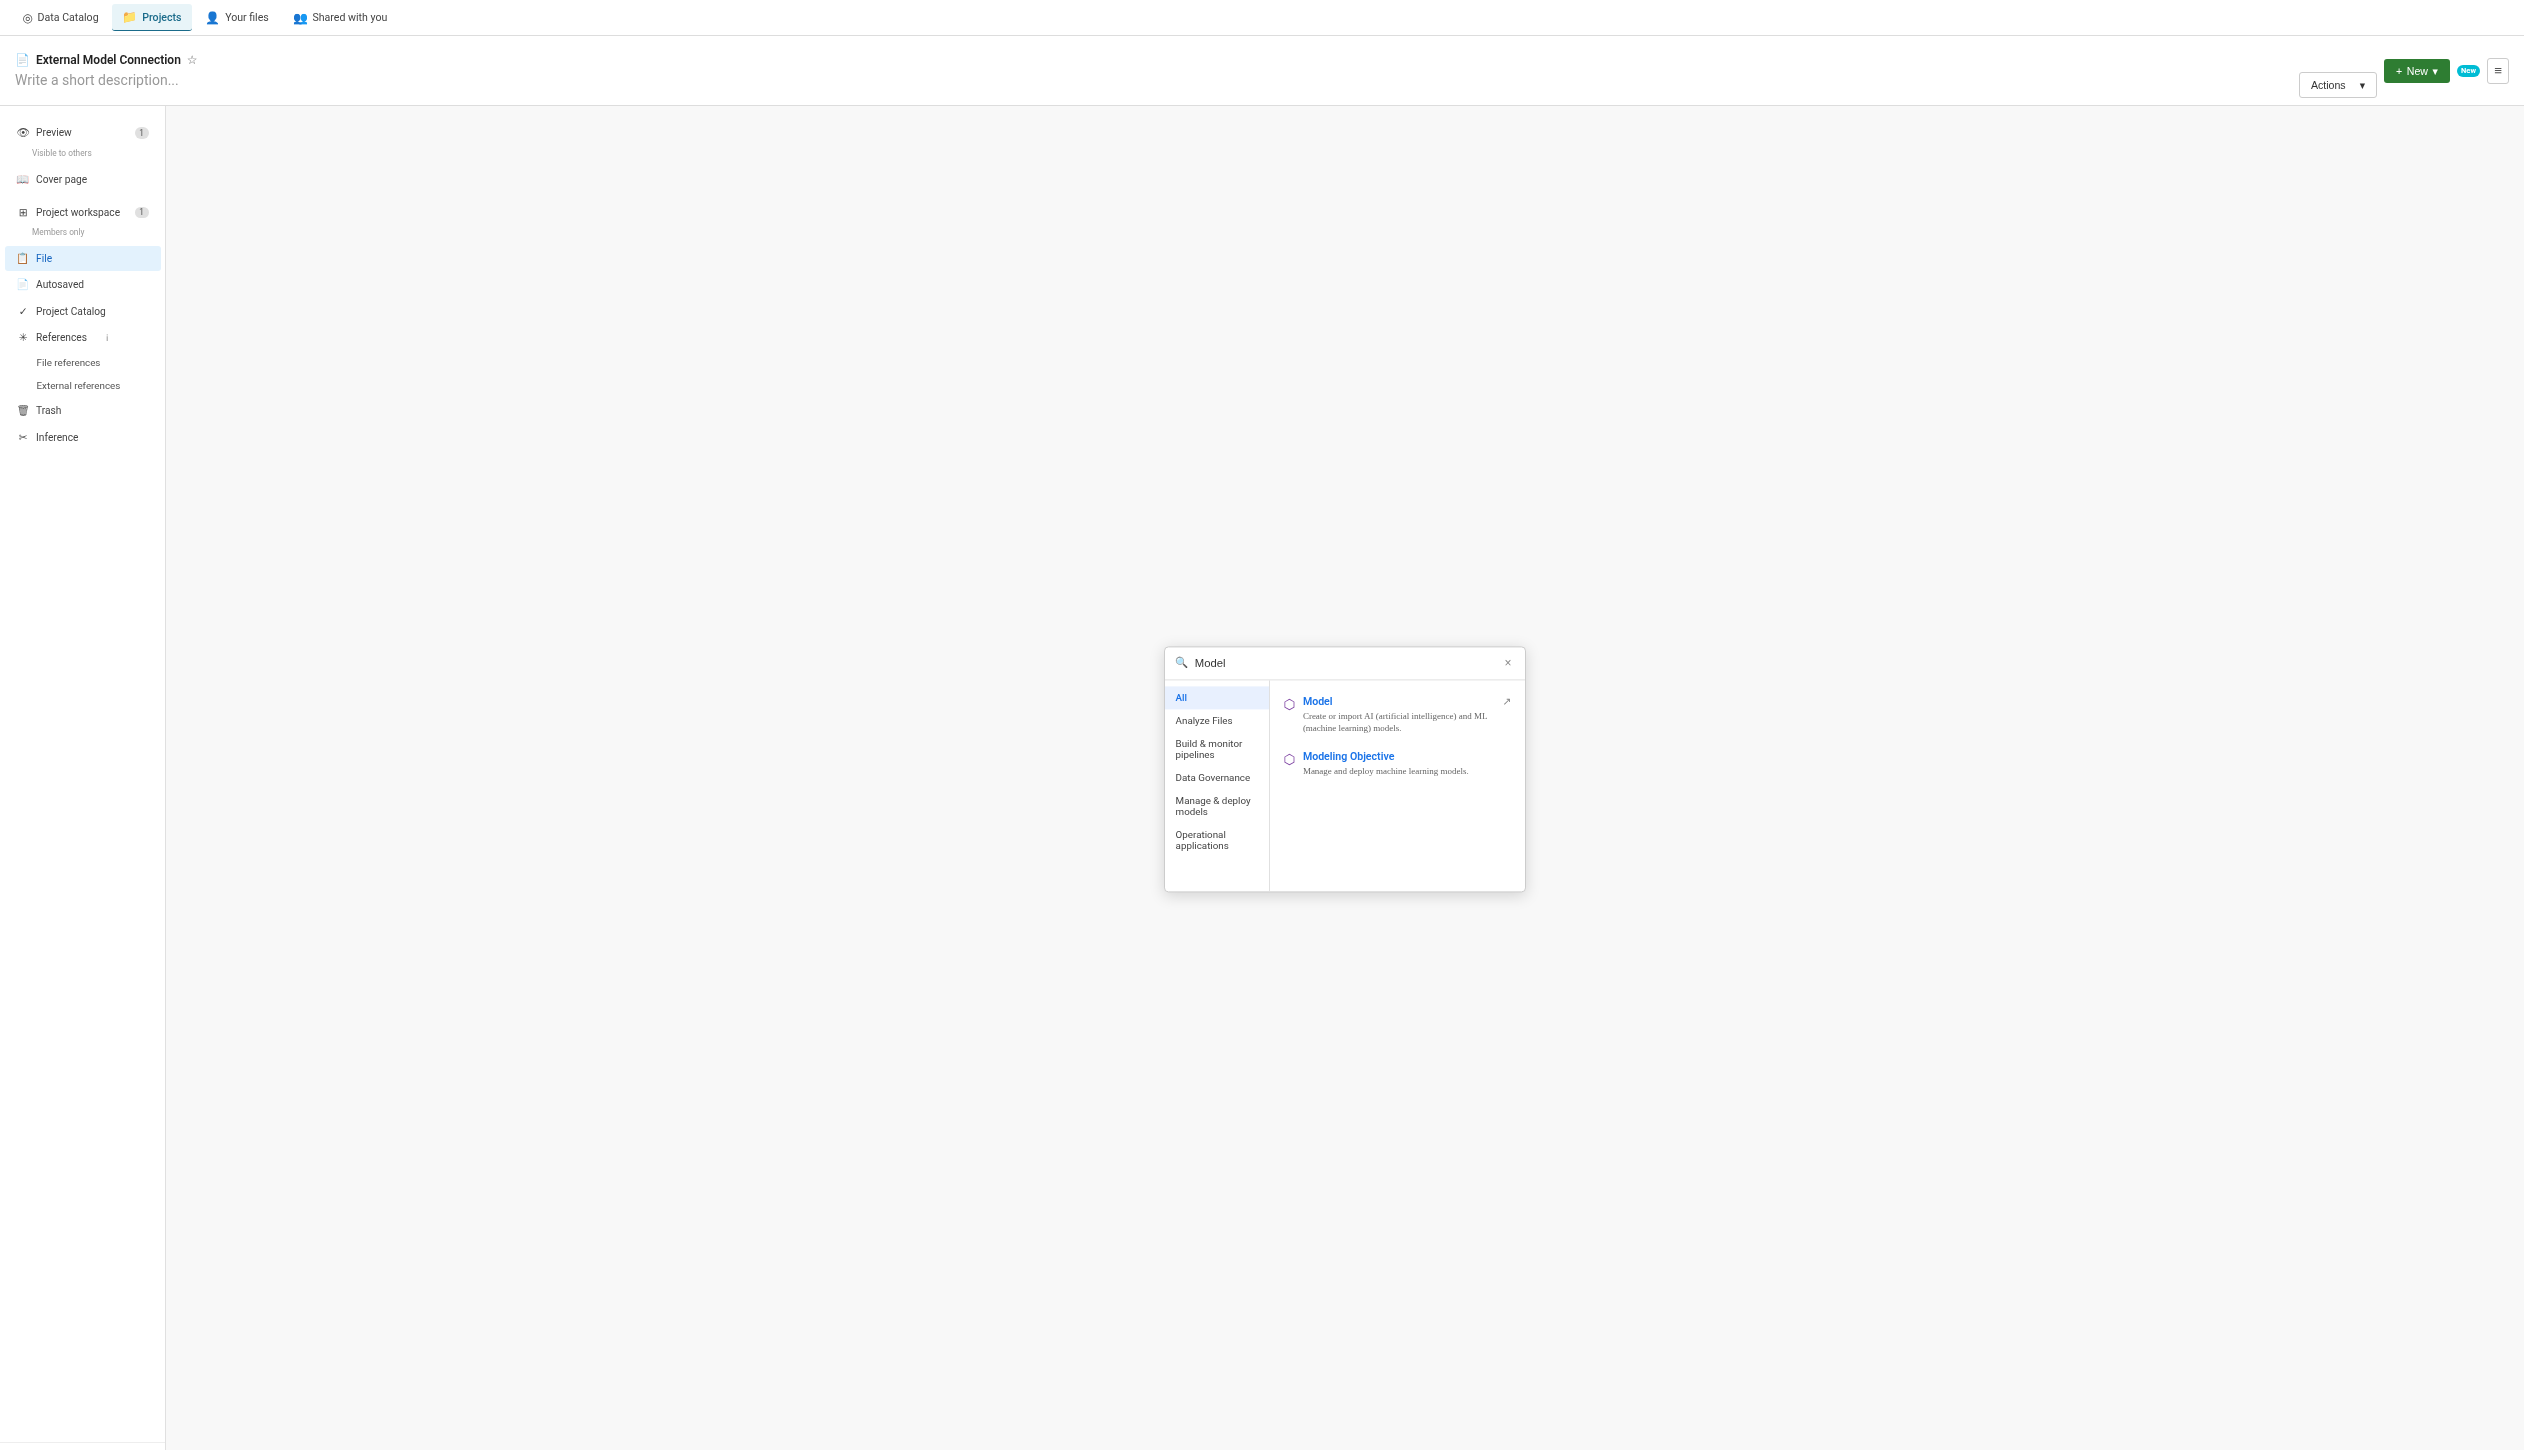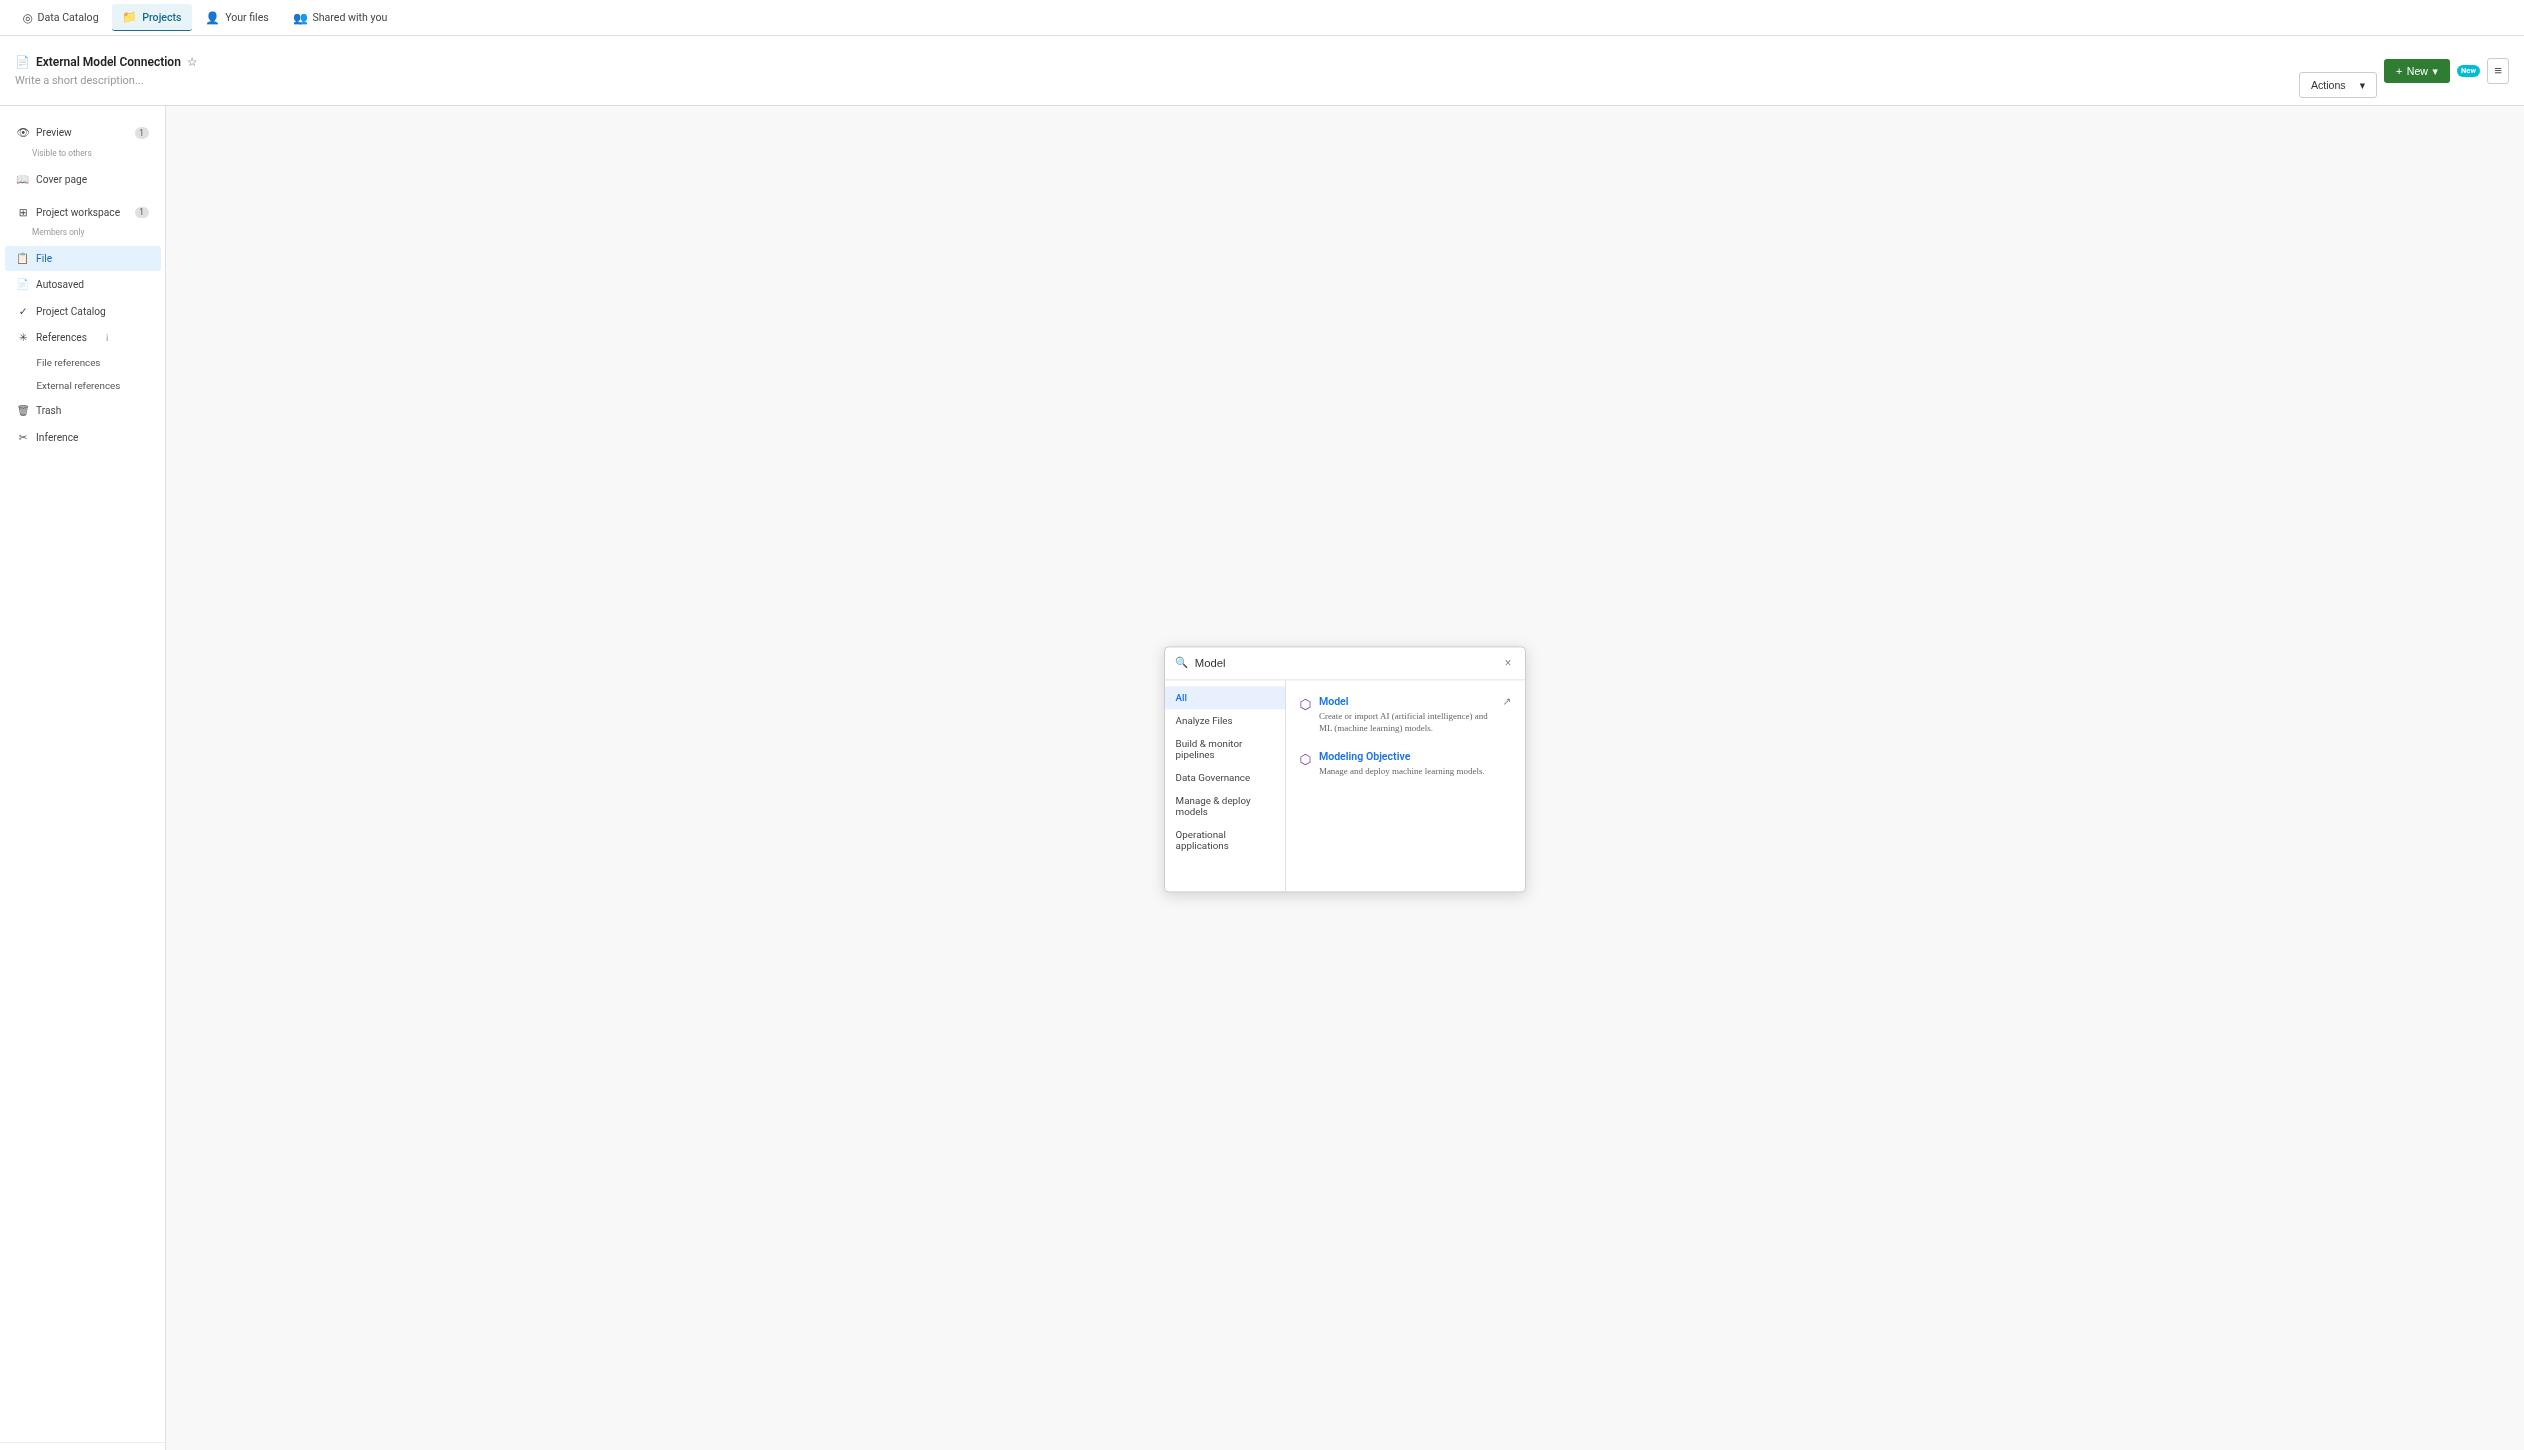--- a/index.html
+++ b/index.html
@@ -53,21 +53,21 @@
       align-items: center;
       gap: 6px;
     }
     .header-title {
       font-size: 12px;
       font-weight: 600;
       color: #222;
     }
     .header-icon { color: #666; font-size: 12px; }
     .header-subtitle {
-      font-size: 11px;
+      font-size: 14px;
       color: #999;
       margin-top: 5px;
     }
     .header-right {
       display: flex;
       align-items: center;
       gap: 7.5px;
     }
     .actions-btn {
       display: flex;
@@ -257,21 +257,21 @@
       font-size: 12px;
       background: none;
       border: none;
       padding: 1.5px 3px;
     }
     .search-body {
       display: flex;
       min-height: 211px;
     }
     .search-categories {
-      width: 121px;
+      width: 105px;
       border-right: 0.8px solid #e0e0e0;
       padding: 6px 0;
       flex-shrink: 0;
     }
     .search-cat-item {
       padding: 6px 10.6px;
       cursor: pointer;
       font-size: 9.8px;
       color: #444;
     }

